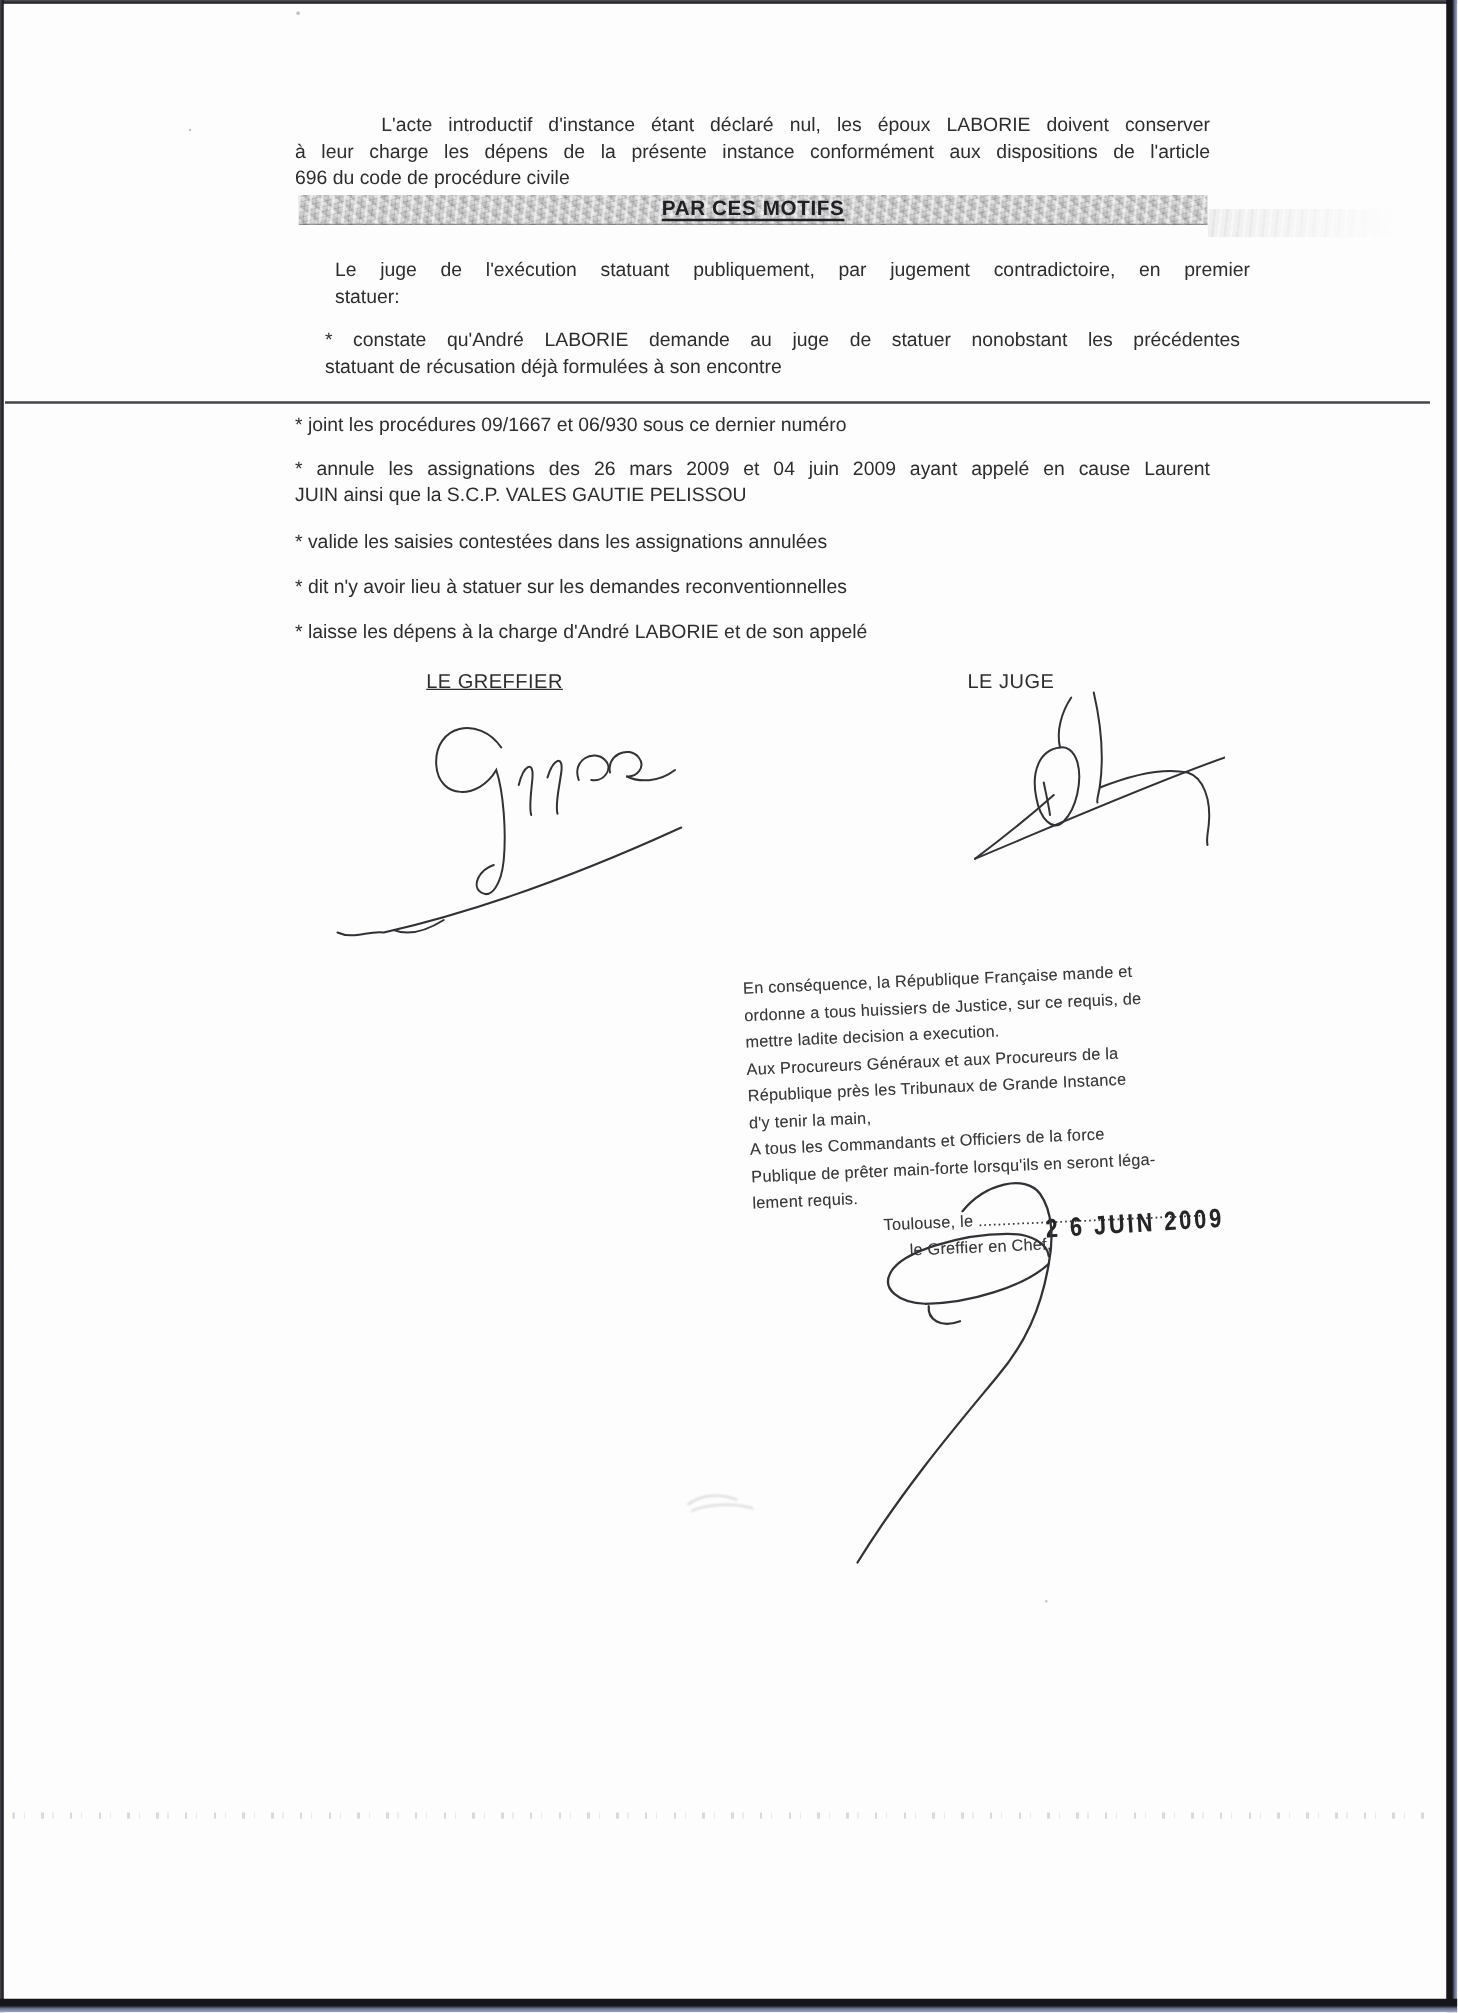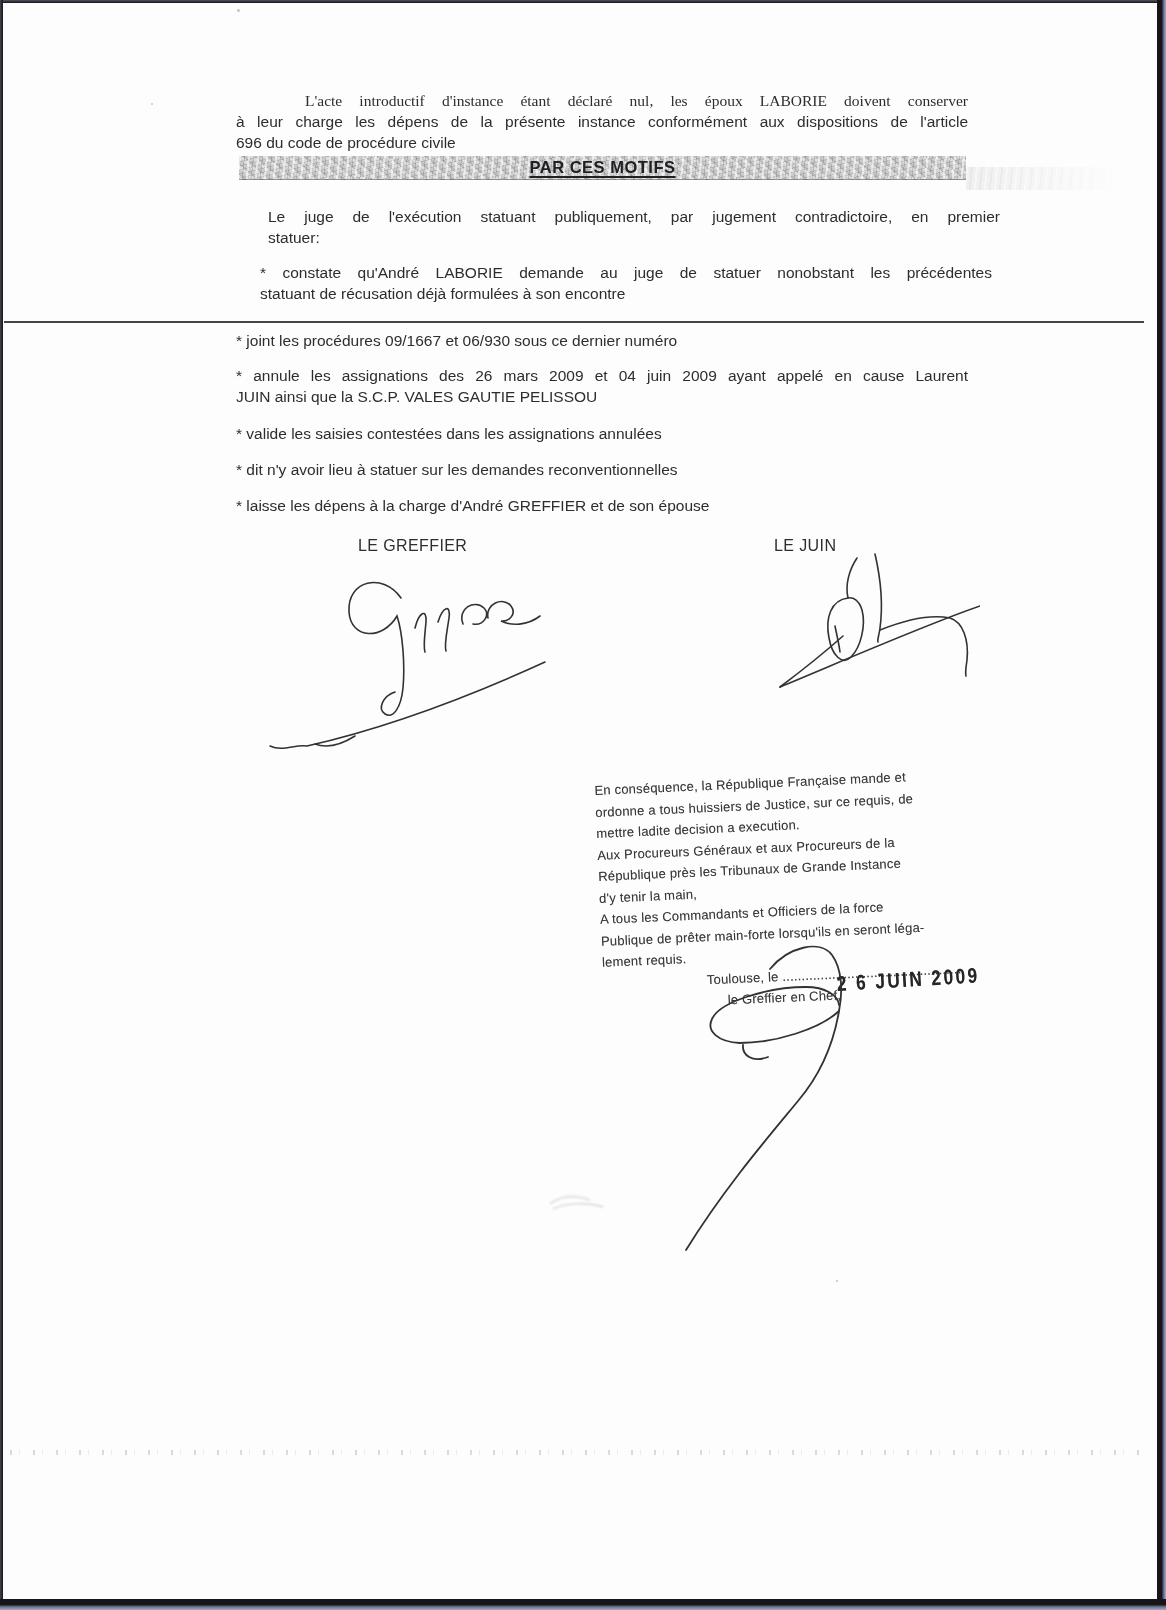--- a/index.html
+++ b/index.html
@@ -13,21 +13,21 @@
   .edge { position:absolute; z-index:60; }
   .edge-top    { top:0; left:0; right:0; height:3px; background:linear-gradient(to bottom,#55555e,#131317); }
   .edge-left   { top:0; left:0; bottom:0; width:3px; background:linear-gradient(to right,#44444c,#15151a); }
   .edge-right  { top:0; right:0; bottom:0; width:9px; background:linear-gradient(to right,#15151a 0 52%,#6a6f8e 75%,#a6abc7); }
   .edge-bottom { bottom:0; left:0; right:0; height:11px; background:linear-gradient(to bottom,#15151a 0 50%,#707590 72%,#a3a8c6); }
 
   
   .block { position:absolute; left:236px; width:732px; font-size:15.5px; line-height:21px; }
   .line { white-space:nowrap; }
   .just { text-align:justify; text-align-last:justify; }
-  .indent { padding-left:69px; box-sizing:border-box;font-family:Liberation Serif, serif; }
+  .indent { padding-left:69px; box-sizing:border-box; }
 
   .p1 { top:90px; }
   .p2 { top:206px;margin-left:32px; }
   .i1 { top:262px;margin-left:24px; }
   .i2 { top:330px; }
   .i3 { top:365px; }
   .i4 { top:423px; }
   .i5 { top:459px; }
   .i6 { top:495px; }
 
@@ -60,21 +60,21 @@
     background-image:repeating-linear-gradient(96deg, rgba(255,255,255,0.5) 0 2px, rgba(0,0,0,0) 2px 5px, rgba(0,0,0,0.12) 5px 7px, rgba(0,0,0,0) 7px 10px);
     -webkit-mask-image:linear-gradient(to right,black,transparent);
             mask-image:linear-gradient(to right,black,transparent);
   }
 
   
   .full-rule { position:absolute; left:4px; top:321px; width:1140px; height:2px; background:#454549; }
 
   
   .sig-label { position:absolute; font-size:16px; letter-spacing:0.4px; color:#2d2d30; }
-  .greffier-label { left:358px; top:537px; }
+  .greffier-label { left:341px; top:537px;text-decoration:underline; }
   .juge-label { left:774px; top:537px; }
 
   .sig { position:absolute; z-index:3; }
   .sig path { fill:none; stroke:#323236; stroke-width:1.6; stroke-linecap:round; }
   .sig-greffier { left:255px; top:556px; }
   .sig-juge { left:745px; top:540px; }
   .sig-chef { left:640px; top:935px; }
   .sig-chef path { stroke-width:1.8; }
 
   
@@ -145,25 +145,25 @@
 
   <div class="block i4">
     <div class="line"><span class="hl">* valide les saisies contestées</span><span> dans les assignations annulées</span></div>
   </div>
 
   <div class="block i5">
     <div class="line">* dit n'y avoir lieu à statuer sur les demandes reconventionnelles</div>
   </div>
 
   <div class="block i6">
-    <div class="line">* laisse les dépens à la charge d'André GREFFIER et de son épouse</div>
+    <div class="line">* laisse les dépens à la charge d'André LABORIE et de son appelé</div>
   </div>
 
   <div class="sig-label greffier-label">LE GREFFIER</div>
-  <div class="sig-label juge-label">LE JUIN</div>
+  <div class="sig-label juge-label">LE JUGE</div>
 
   <svg class="sig sig-greffier" width="295" height="198" viewBox="0 0 295 198">
     <path d="M146,42 C128,16 92,24 94,56 C96,84 128,84 142,60 C148,78 150,110 148,132 C146,152 138,163 130,158 C122,153 128,140 140,136"></path>
     <path d="M160,72 C164,56 172,52 171,66 C170,78 168,90 170,96"></path>
     <path d="M183,66 C188,50 196,48 194,62 C192,76 189,88 191,95"></path>
     <path d="M208,68 C202,52 220,43 229,52 C236,59 228,70 218,68"></path>
     <path d="M233,62 C230,48 248,40 256,50 C262,58 254,66 246,65 C256,70 272,70 285,60"></path>
     <path d="M15,190 C28,196 40,188 52,190 C140,170 220,138 290,106"></path>
     <path d="M100,180 C84,190 70,192 60,188"></path>
   </svg>

